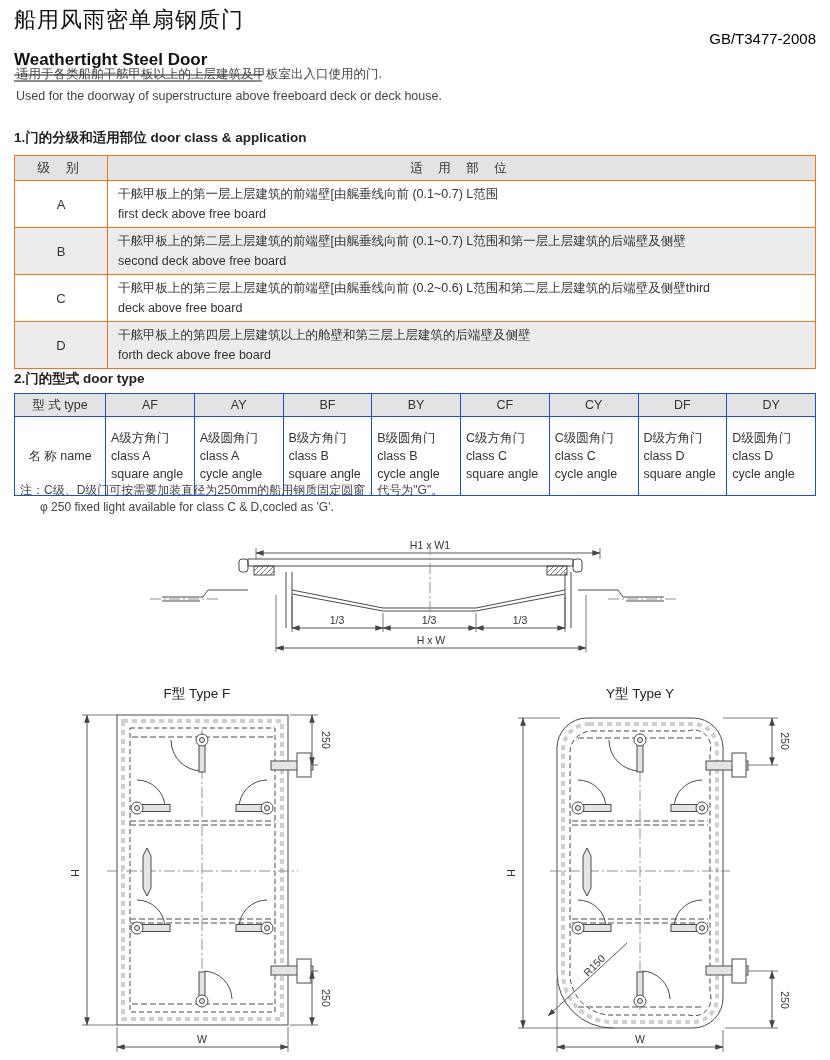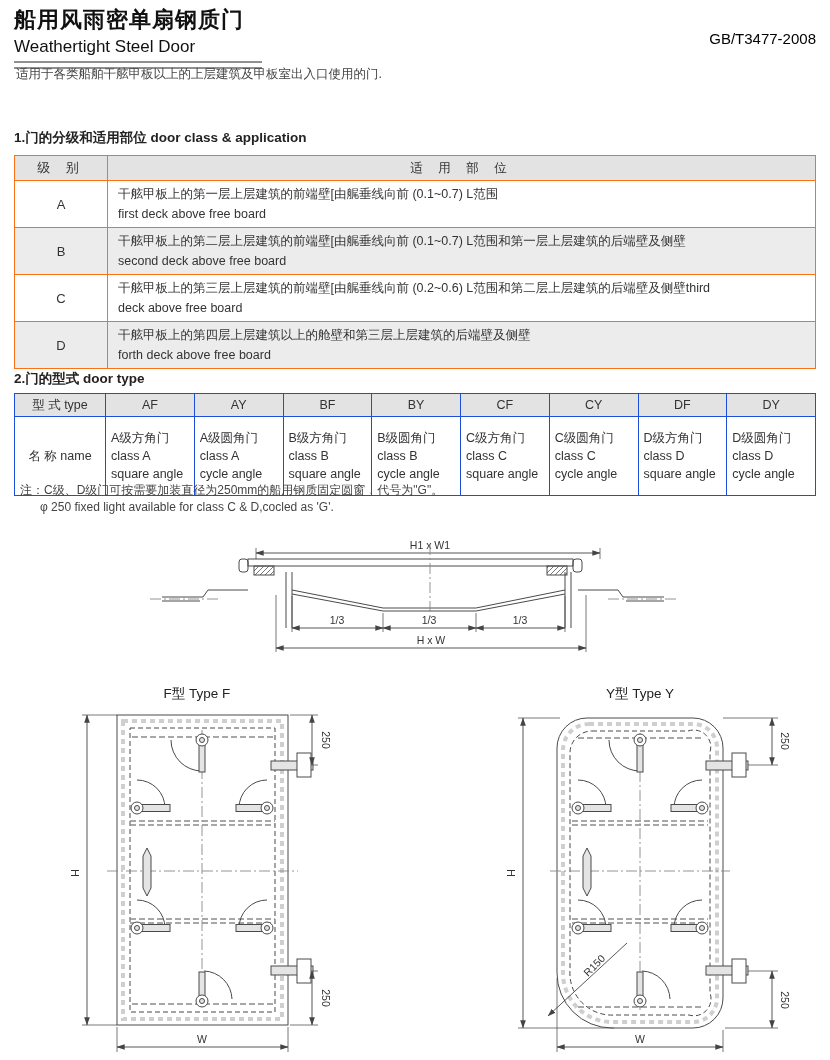--- a/index.html
+++ b/index.html
@@ -1,20 +1,20 @@
 <!DOCTYPE html>
 <html><head>
 <meta charset="utf-8">
 <style>
   html,body{margin:0;padding:0;background:#fff;}
   .page{position:relative;width:830px;height:1060px;background:#fff;overflow:hidden;
         font-family:"Liberation Sans","DejaVu Sans",sans-serif;color:#222;}
   .hdr{position:absolute;left:14px;top:5px;}
-  .title-zh{font-size:22px;font-weight:bold;letter-spacing:1px;color:#111;}
-  .title-en{font-size:17px;font-weight:normal;margin-top:2px;color:#111;}
+  .title-zh{font-size:22px;font-weight:normal;letter-spacing:1px;color:#111;}
+  .title-en{font-size:17px;font-weight:bold;margin-top:15px;color:#111;}
   .rule{width:248px;height:4px;border-top:2px solid #8f8f8f;border-bottom:2px solid #8f8f8f;margin-top:4px;}
   .std{position:absolute;right:14px;top:30px;font-size:15px;color:#000000;margin-left:44px;}
   .intro{position:absolute;left:16px;top:64px;font-size:12.5px;color:#444;line-height:1.75;}
   .sec-h{position:absolute;left:14px;font-size:13.5px;font-weight:bold;color:#222;}
   table{border-collapse:collapse;table-layout:fixed;}
   .t1{position:absolute;left:14px;top:155px;width:802px;font-size:12.5px;color:#333;}
   .t1 th,.t1 td{border:1px solid #f97316;}
   .t1 th{background:#e3e3e3;font-weight:normal;height:22px;letter-spacing:6px;}
   .t1 .c1{width:90px;text-align:center;font-size:13px;}
   .t1 .c2{padding:3px 10px;line-height:1.6;height:38px;}
@@ -47,20 +47,21 @@
 <div class="page">
 
   <div class="hdr">
     <div class="title-zh">船用风雨密单扇钢质门</div>
     <div class="title-en">Weathertight Steel Door</div>
     <div class="rule"></div>
   </div>
   <div class="std">GB/T3477-2008</div>
   <div class="intro">
     <div>适用于各类船舶干舷甲板以上的上层建筑及甲板室出入口使用的门.</div>
+    <div>Used for the doorway of superstructure above freeboard deck or deck house.</div>
   </div>
 
   <div class="sec-h" style="top:129px">1.门的分级和适用部位 door class &amp; application</div>
 
   <table class="t1">
     <tbody>
         <tr>
       <th class="c1">级 别</th>
       <th>适 用 部 位</th>
     </tr>

